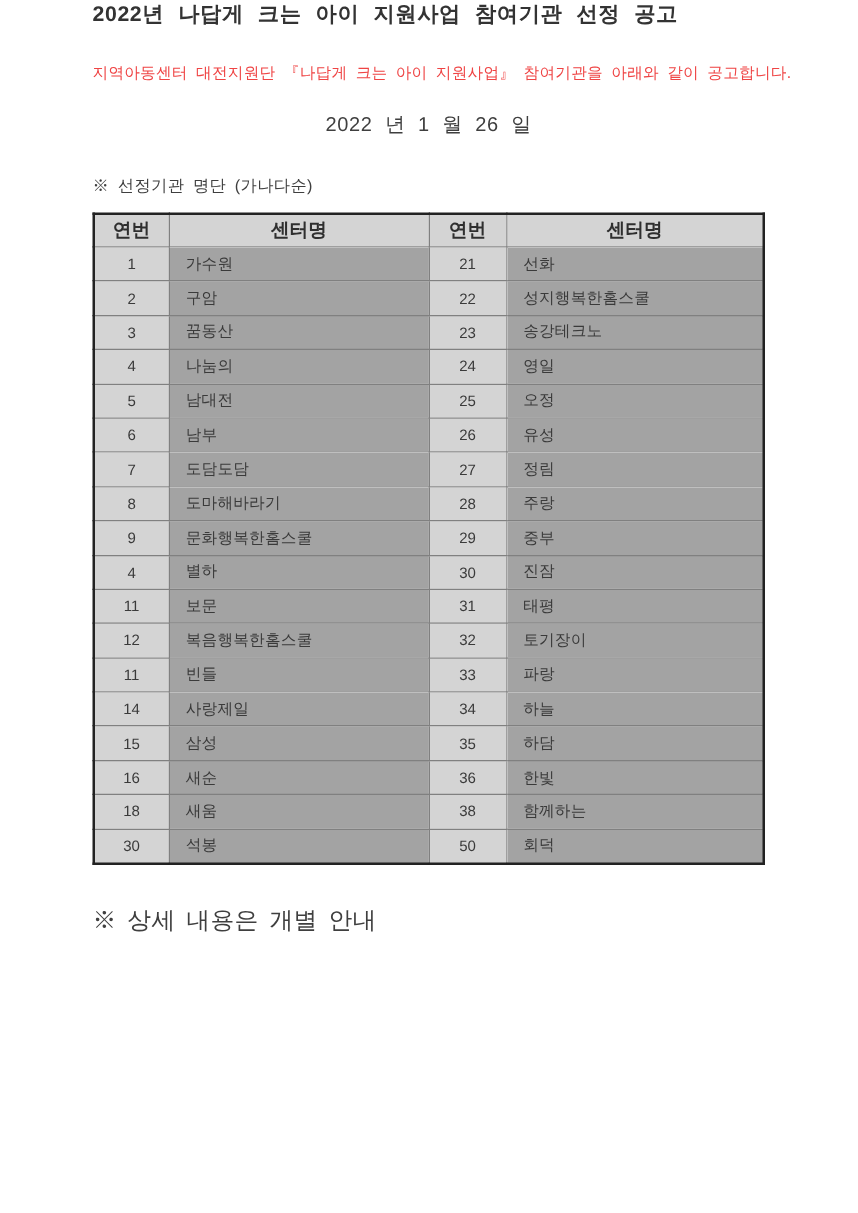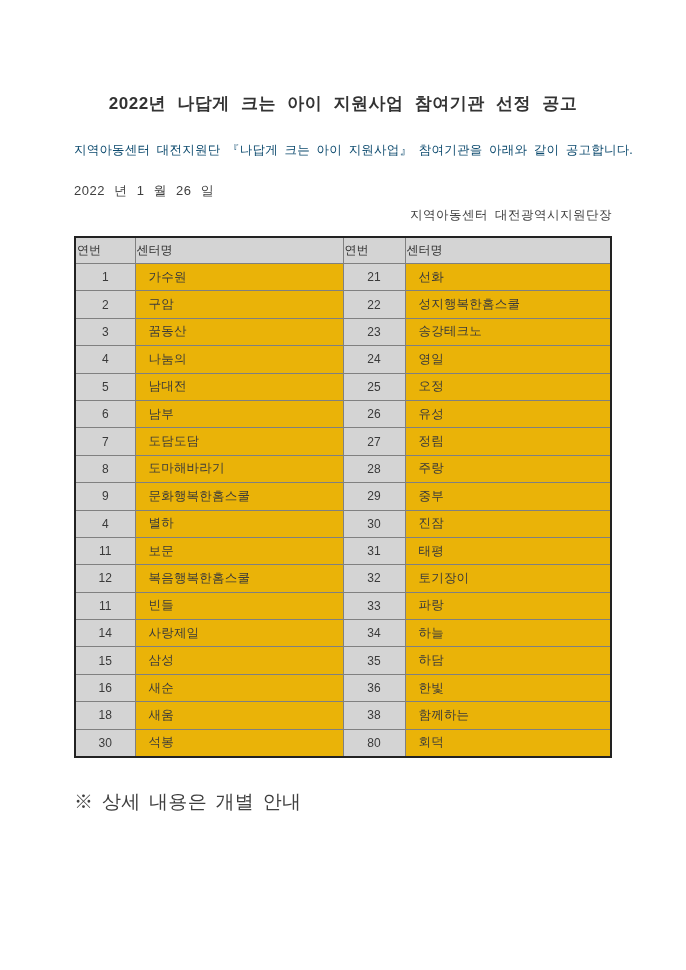--- a/index.html
+++ b/index.html
@@ -14,41 +14,39 @@
     margin: 0 auto;
     background: #ffffff;
     font-family: "Liberation Sans", sans-serif;
     color: #3a3a3a;
     overflow: hidden;
   }
   .content {
     margin: 0 74px;
   }
   .doc-title {
-    margin-top: 92px;
-    text-align: center;
     font-size: 17px;
     font-weight: bold;
     letter-spacing: 0.5px;
     word-spacing: 6px;
     color: #333333;
     white-space: nowrap;
   }
   .doc-intro {
     margin-top: 27px;
     font-size: 12.5px;
     word-spacing: 3px;
     letter-spacing: 0.2px;
     white-space: nowrap;
-    color: #0c4a6e;
+    color: #ef4444;
   }
   .doc-date {
     margin-top: 23px;
-    text-align: left;
-    font-size: 13px;
+    text-align: center;
+    font-size: 16px;
     word-spacing: 5px;
     letter-spacing: 0.5px;
     color: #3f3f3f;
   }
   .doc-signature {
     margin-top: 7px;
     text-align: right;
     font-size: 12.5px;
     word-spacing: 3px;
     letter-spacing: 0.5px;
@@ -70,37 +68,37 @@
   }
   table.center-table th,
   table.center-table td {
     border: 1px solid #808080;
     font-weight: normal;
     overflow: hidden;
   }
   table.center-table th {
     height: 23px;
     background: #d4d4d4;
-    font-size: 12px;
-    font-weight: normal;
-    text-align: left;
+    font-size: 15px;
+    font-weight: bold;
+    text-align: center;
     color: #2f2f2f;
   }
   table.center-table td {
     height: 24.4px;
     font-size: 12.5px;
     color: #3a3a3a;
   }
   table.center-table td.num {
     background: #d4d4d4;
     text-align: center;
     font-size: 12px;
   }
   table.center-table td.name {
-    background: #eab308;
+    background: #a3a3a3;
     text-align: left;
     padding-left: 13px;
     letter-spacing: 0.2px;
   }
   .footer-note {
     margin-top: 31px;
     font-size: 19px;
     word-spacing: 3px;
     letter-spacing: 0.3px;
     color: #3f3f3f;
@@ -111,22 +109,22 @@
 
 <div class="page">
   <div class="content">
 
     <div class="doc-title">2022년 나답게 크는 아이 지원사업 참여기관 선정 공고</div>
 
     <div class="doc-intro">지역아동센터 대전지원단 『나답게 크는 아이 지원사업』 참여기관을 아래와 같이 공고합니다.</div>
 
     <div class="doc-date">2022 년 1 월 26 일</div>
 
-    <div class="doc-signature">지역아동센터 대전광역시지원단장</div>
-
+
+    <div class="list-heading">※ 선정기관 명단 (가나다순)</div>
 
     <table class="center-table">
       <colgroup>
         <col style="width:60px">
         <col style="width:208px">
         <col style="width:62px">
         <col style="width:206px">
       </colgroup>
       <thead>
         <tr>
@@ -235,21 +233,21 @@
           </tr>
           <tr>
             <td class="num">18</td>
             <td class="name">새움</td>
             <td class="num">38</td>
             <td class="name">함께하는</td>
           </tr>
           <tr>
             <td class="num">30</td>
             <td class="name">석봉</td>
-            <td class="num">80</td>
+            <td class="num">50</td>
             <td class="name">회덕</td>
           </tr>
         </tbody>
     </table>
 
     <div class="footer-note">※ 상세 내용은 개별 안내</div>
 
   </div>
 </div>
 

